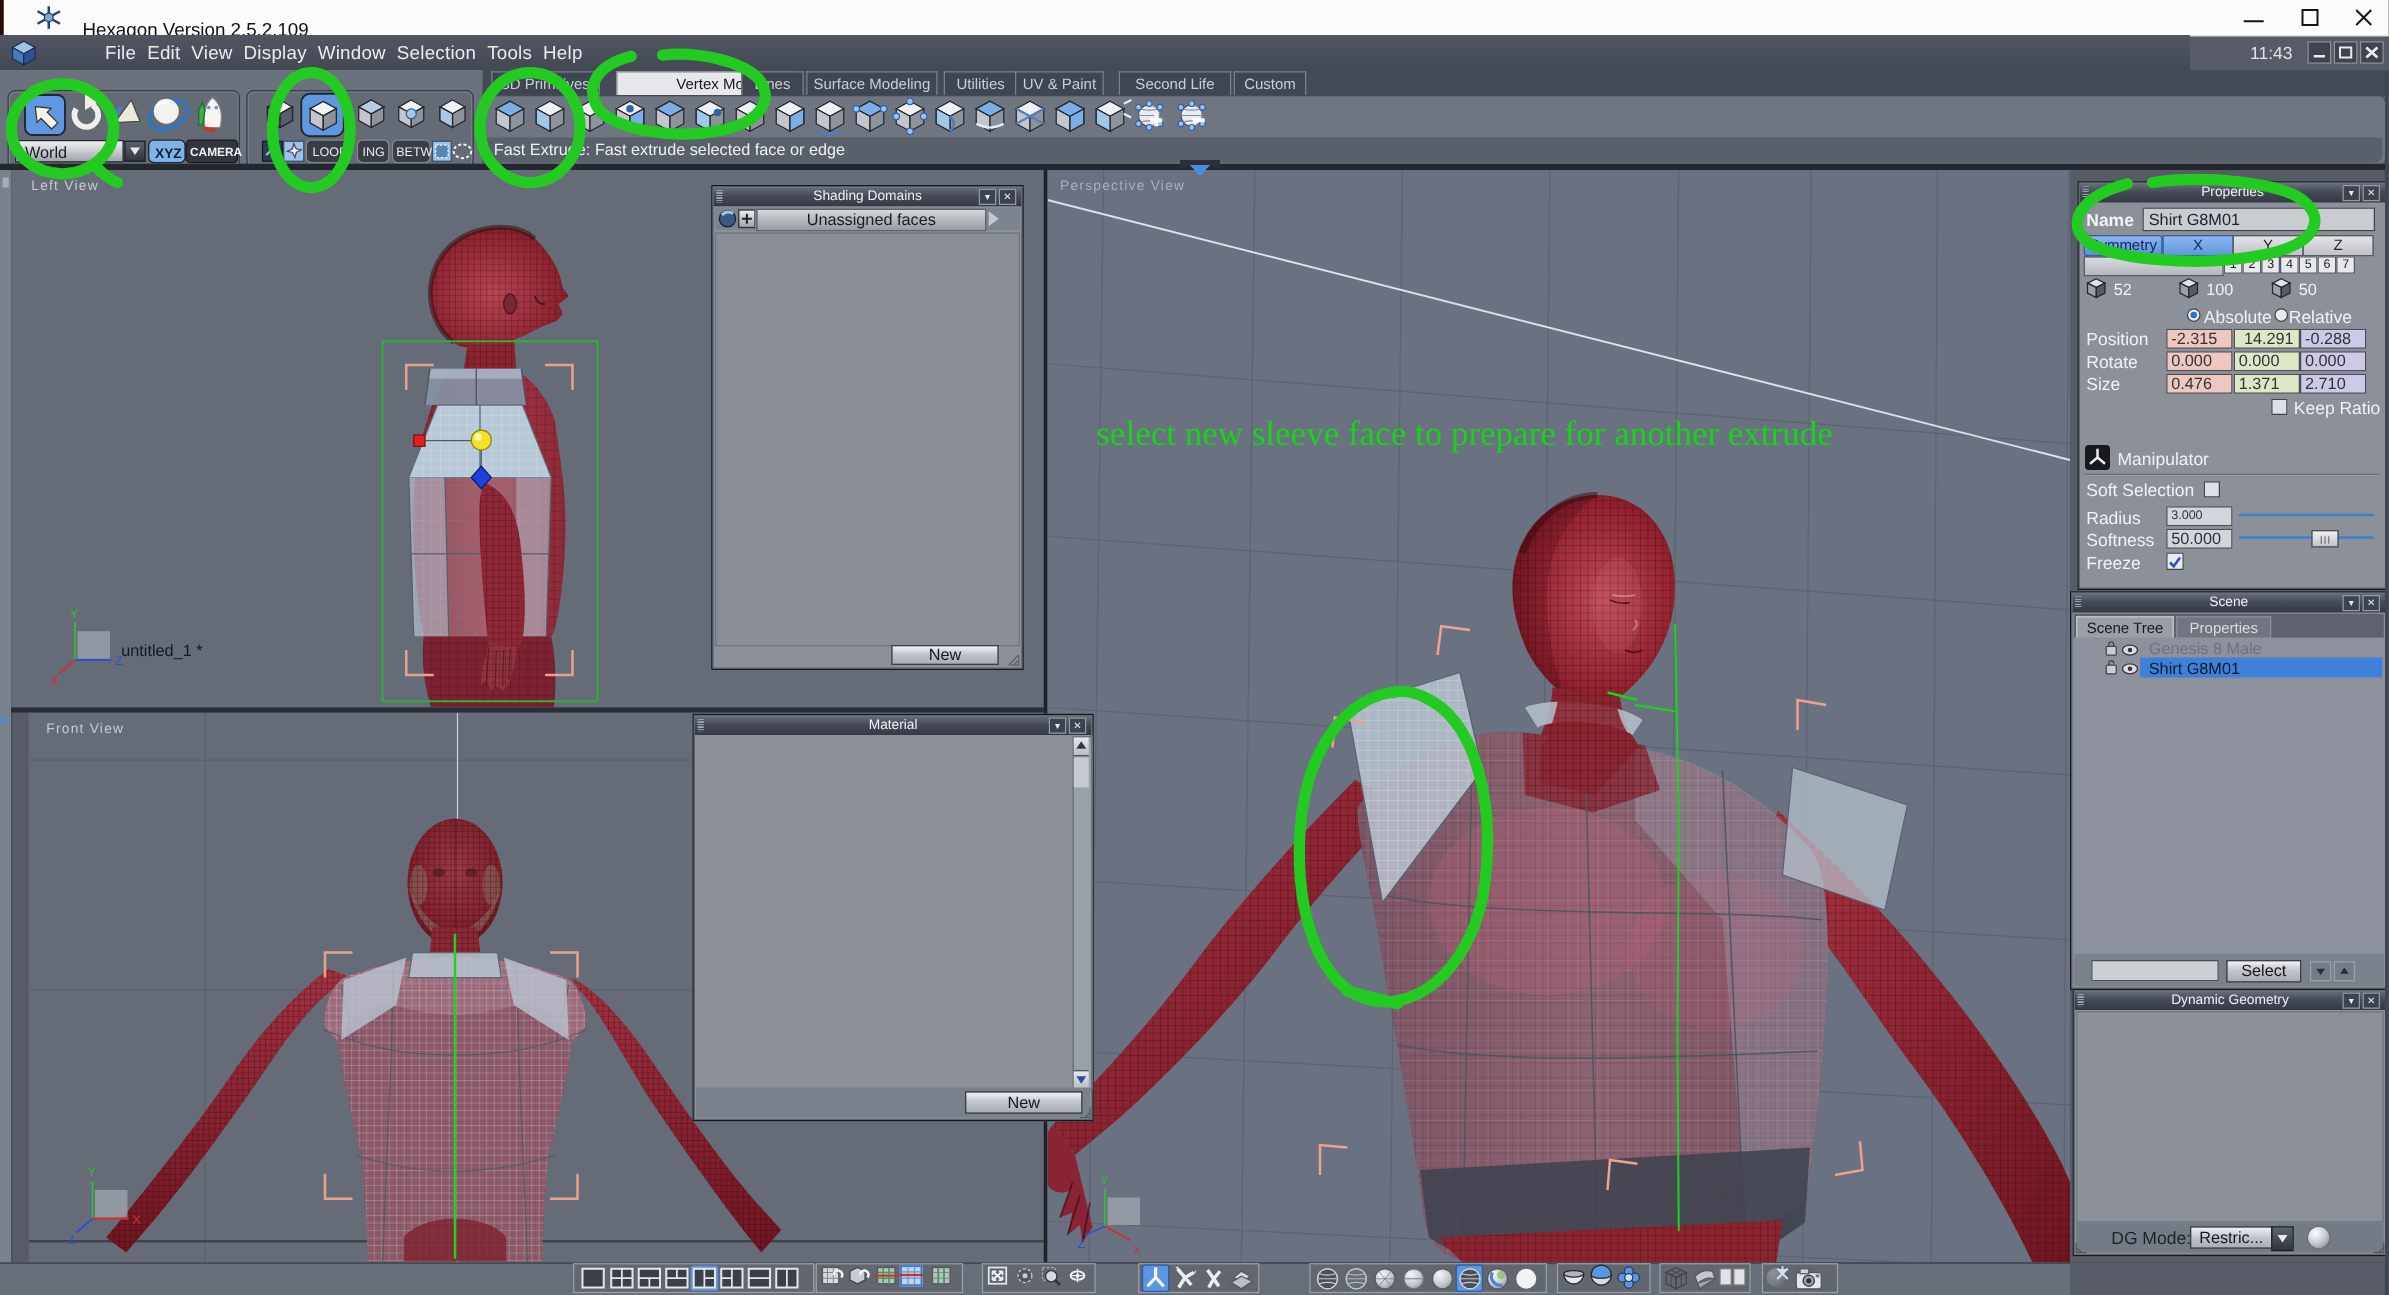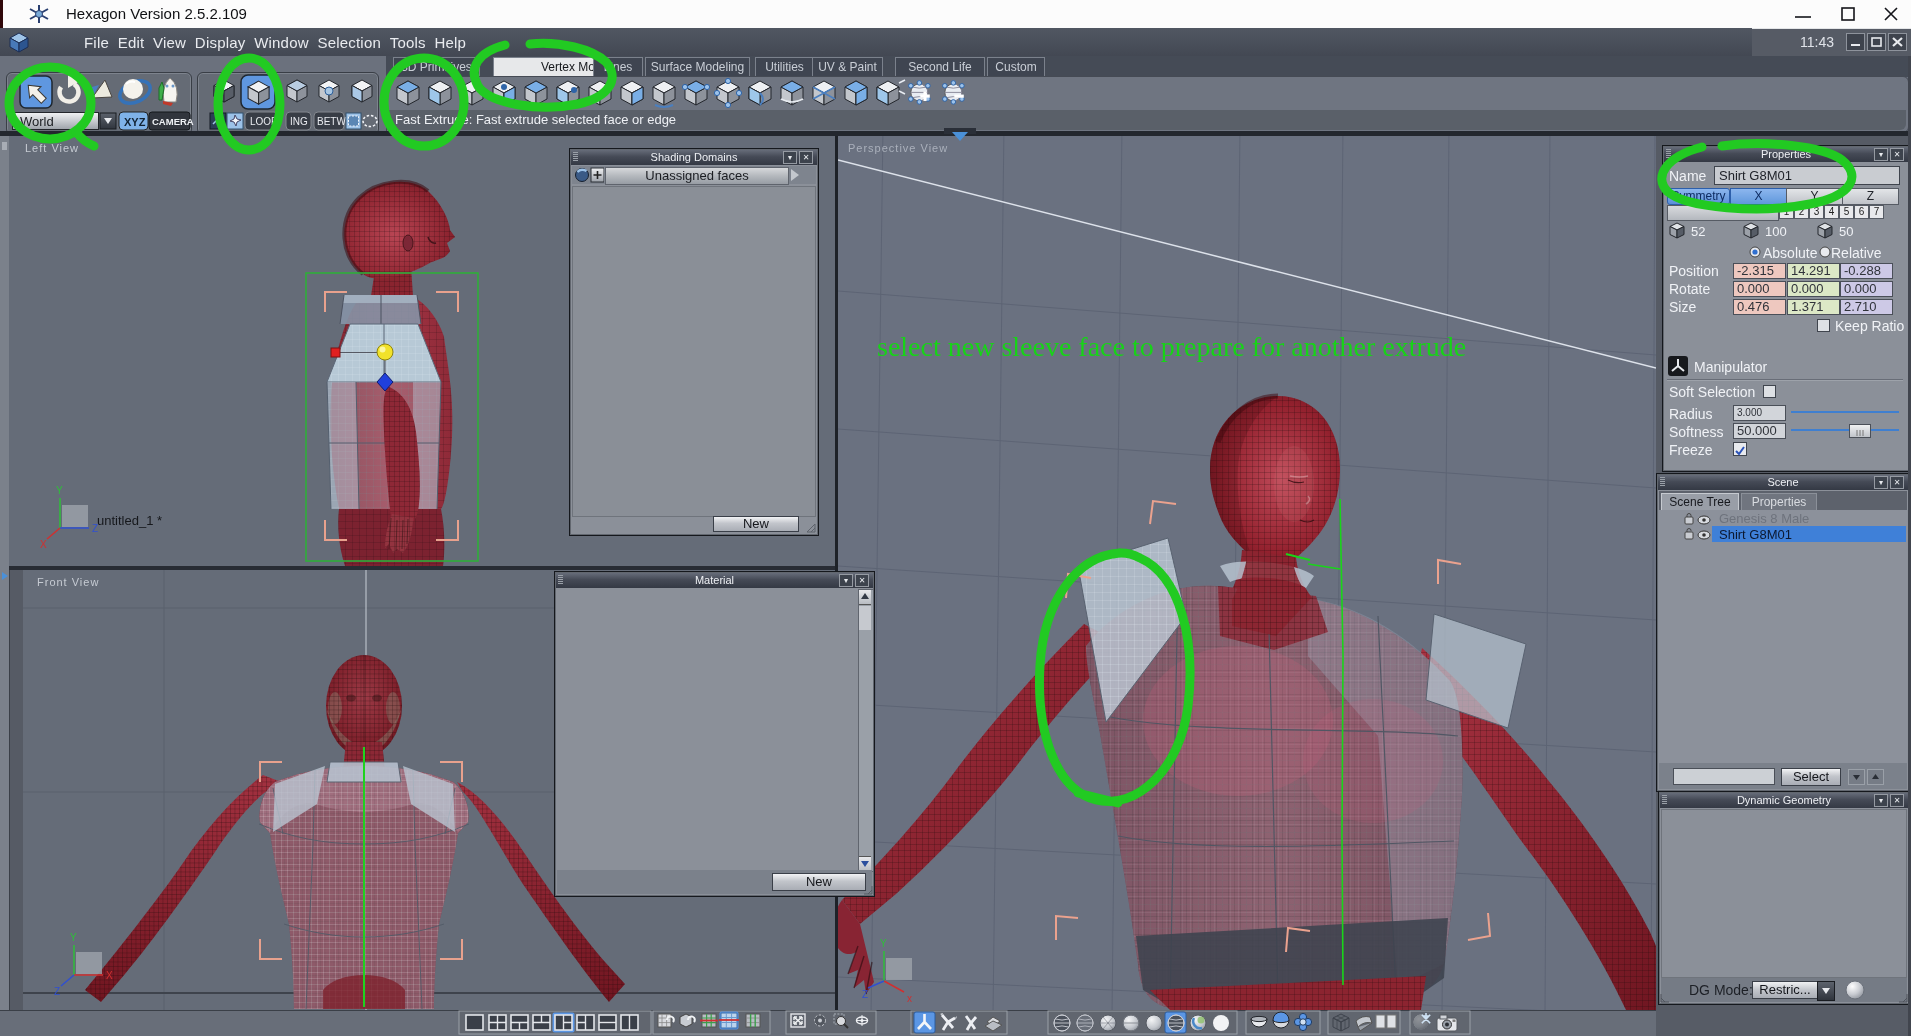--- a/index.html
+++ b/index.html
@@ -23,21 +23,21 @@
 <body>
 
 <div class="abs" style="left:0;top:0;width:1911px;height:28px;background:#fcfcfc;border-bottom:1px solid #e4e6e8;"></div>
 <div class="abs" style="left:0;top:0;width:3px;height:136px;background:#30080a;"></div>
 <svg class="abs" style="left:28px;top:4px" width="22" height="20" viewBox="0 0 22 20">
  <g stroke="#2a3f70" stroke-width="2" fill="none">
   <path d="M11 1 L11 19 M2 5 L20 15 M20 5 L2 15"></path>
  </g>
  <circle cx="11" cy="10" r="3.5" fill="#7aaad8" stroke="#2a3f70" stroke-width="1"></circle>
 </svg>
-<div class="abs" style="left:66px;top:5px;font-size:15px;color:#101114;">Hexagon Version 2.5.2.109</div>
+<div class="abs" style="left:66px;top:16px;font-size:15px;color:#101114;">Hexagon Version 2.5.2.109</div>
 <svg class="abs" style="left:1780px;top:0" width="131" height="28" viewBox="0 0 131 28">
   <g stroke="#14151a" stroke-width="1.6" fill="none">
    <path d="M15 17 L31 17"></path>
    <rect x="62" y="8" width="12" height="12"></rect>
    <path d="M105 8 L117 20 M117 8 L105 20"></path>
   </g>
 </svg>
 
 <div class="abs" style="left:0;top:28px;width:1752px;height:28px;background:linear-gradient(#515762,#434853);border-bottom:1px solid #2c313a;">
   <svg class="abs" style="left:8px;top:3px" width="22" height="22" viewBox="0 0 22 22">
@@ -630,21 +630,21 @@
  <svg class="abs" style="right:1px;bottom:1px" width="11" height="11">
       <path d="M10 2 L10 10 L2 10 M10 6 L6 10" stroke="#555a62" fill="none"></path>
     </svg>
 </div>
 
 <div class="panel" style="left:1662px;top:145px;width:246px;height:325px;">
  <div class="ptitle">Properties</div>
  <div class="grip"></div>
  <div class="pbtn" style="right:21px;">▾</div>
     <div class="pbtn" style="right:5px;">✕</div>
- <div class="abs" style="left:6px;top:22px;font-size:14px;color:#f0f2f6;">Name</div>
+ <div class="abs" style="left:6px;top:22px;font-size:14px;color:#f0f2f6;font-weight:bold;">Name</div>
  <div class="abs" style="left:51px;top:20px;width:180px;height:17px;background:#c9ccd1;border:1px solid #3f444d;font-size:13px;color:#20232a;padding-left:4px;line-height:17px;">Shirt G8M01</div>
  <div class="abs" style="left:4px;top:42px;width:61px;height:15px;background:linear-gradient(#8cb6ee,#5b8fd8);border:1px solid #2d5faa;border-radius:3px;color:#0e2c62;font-size:12px;text-align:center;line-height:15px;">Symmetry</div>
  <div class="abs" style="left:67px;top:42px;width:55px;height:15px;background:linear-gradient(#8cb6ee,#6098dc);border:1px solid #2d5faa;color:#0e2c62;font-size:12px;text-align:center;line-height:15px;">X</div>
  <div class="abs" style="left:123px;top:42px;width:55px;height:15px;background:linear-gradient(#e3e5e8,#bfc2c8);border:1px solid #565b64;color:#23262c;font-size:12px;text-align:center;line-height:15px;">Y</div>
  <div class="abs" style="left:179px;top:42px;width:55px;height:15px;background:linear-gradient(#e3e5e8,#bfc2c8);border:1px solid #565b64;color:#23262c;font-size:12px;text-align:center;line-height:15px;">Z</div>
  <div class="abs" style="left:4px;top:59px;width:110px;height:14px;background:linear-gradient(#d8dade,#b4b8be);border:1px solid #565b64;"></div>
  <div class="abs" style="left:116px;top:59px;width:115px;height:14px;">
    <div class="abs" style="left:0;width:13px;height:12px;background:#e8e9ec;border:1px solid #565b64;font-size:10px;text-align:center;line-height:12px;color:#222;">1</div>
    <div class="abs" style="left:15px;width:13px;height:12px;background:#e8e9ec;border:1px solid #565b64;font-size:10px;text-align:center;line-height:12px;color:#222;">2</div>
    <div class="abs" style="left:30px;width:13px;height:12px;background:#e8e9ec;border:1px solid #565b64;font-size:10px;text-align:center;line-height:12px;color:#222;">3</div>
@@ -671,21 +671,21 @@
   <circle cx="76" cy="6" r="5" fill="#e8eaee" stroke="#444"></circle>
  </svg>
  <div class="abs" style="left:100px;top:99px;font-size:14px;color:#f0f2f6;">Absolute</div>
  <div class="abs" style="left:168px;top:99px;font-size:14px;color:#f0f2f6;">Relative</div>
  <style>
   .pf{position:absolute;width:48px;height:14px;border:1px solid #4a4f58;font-size:13px;color:#30333a;padding-left:3px;line-height:14px;}
   .plab{position:absolute;left:6px;font-size:14px;color:#f0f2f6;}
  </style>
  <div class="plab" style="top:117px;">Position</div>
  <div class="pf" style="left:70px;top:117px;background:#eec8bf;">-2.315</div>
- <div class="pf" style="left:124px;top:117px;background:#dce8c6;">14.291</div>
+ <div class="pf" style="left:124px;top:117px;background:#dce8c6;text-align:center;">14.291</div>
  <div class="pf" style="left:177px;top:117px;background:#cdc9e6;">-0.288</div>
  <div class="plab" style="top:135px;">Rotate</div>
  <div class="pf" style="left:70px;top:135px;background:#eec8bf;">0.000</div>
  <div class="pf" style="left:124px;top:135px;background:#dce8c6;">0.000</div>
  <div class="pf" style="left:177px;top:135px;background:#cdc9e6;">0.000</div>
  <div class="plab" style="top:153px;">Size</div>
  <div class="pf" style="left:70px;top:153px;background:#eec8bf;">0.476</div>
  <div class="pf" style="left:124px;top:153px;background:#dce8c6;">1.371</div>
  <div class="pf" style="left:177px;top:153px;background:#cdc9e6;">2.710</div>
  <div class="abs" style="left:154px;top:173px;width:11px;height:11px;background:#dde0e4;border:1px solid #40454e;"></div>

